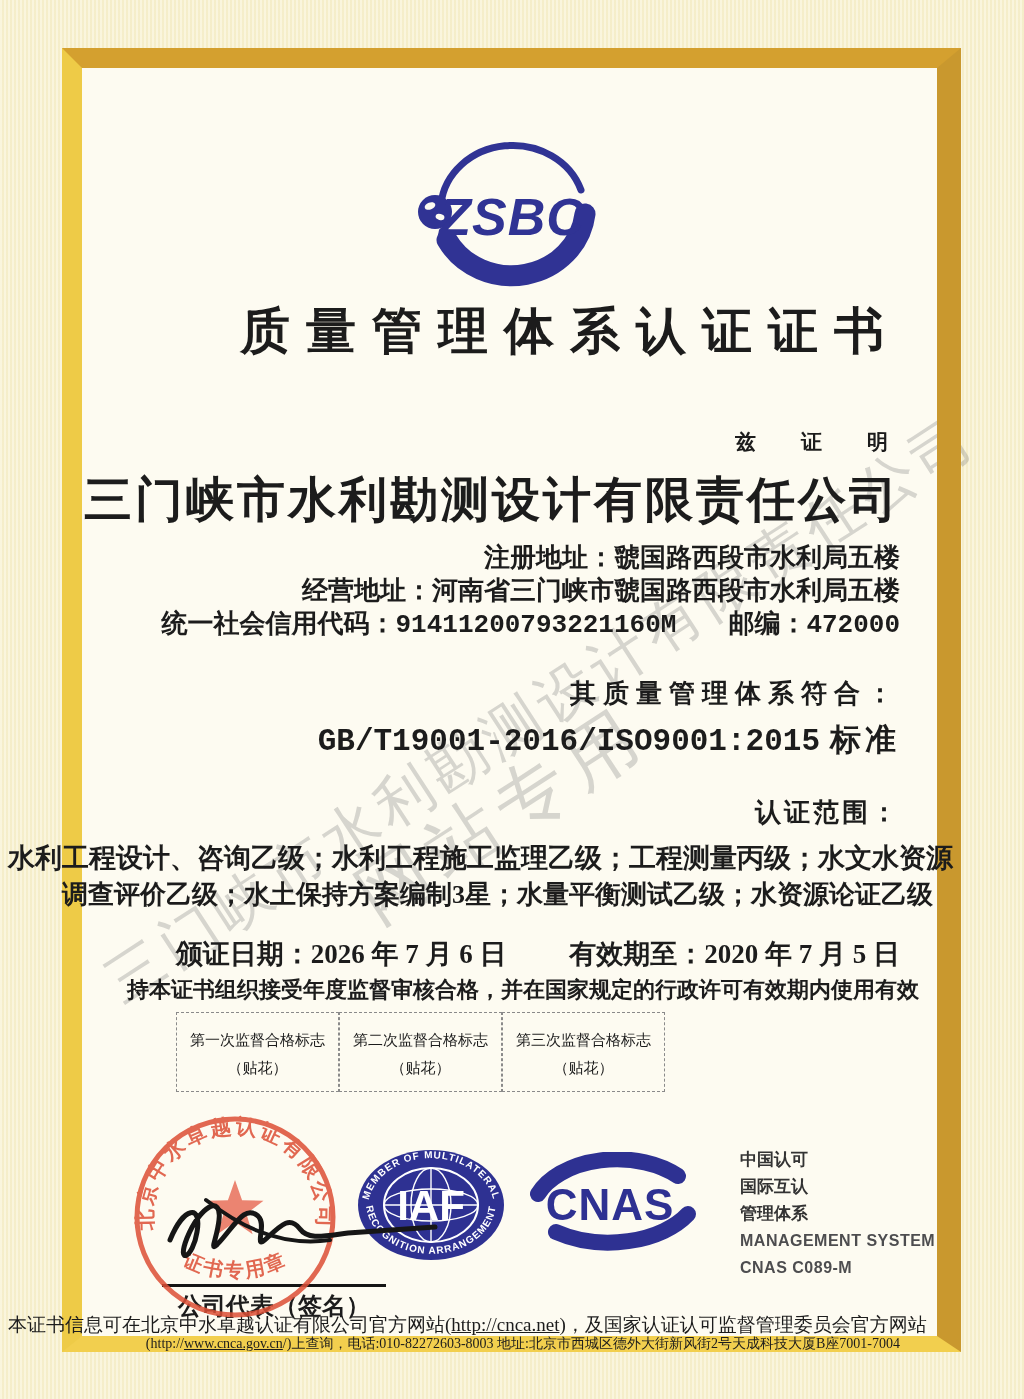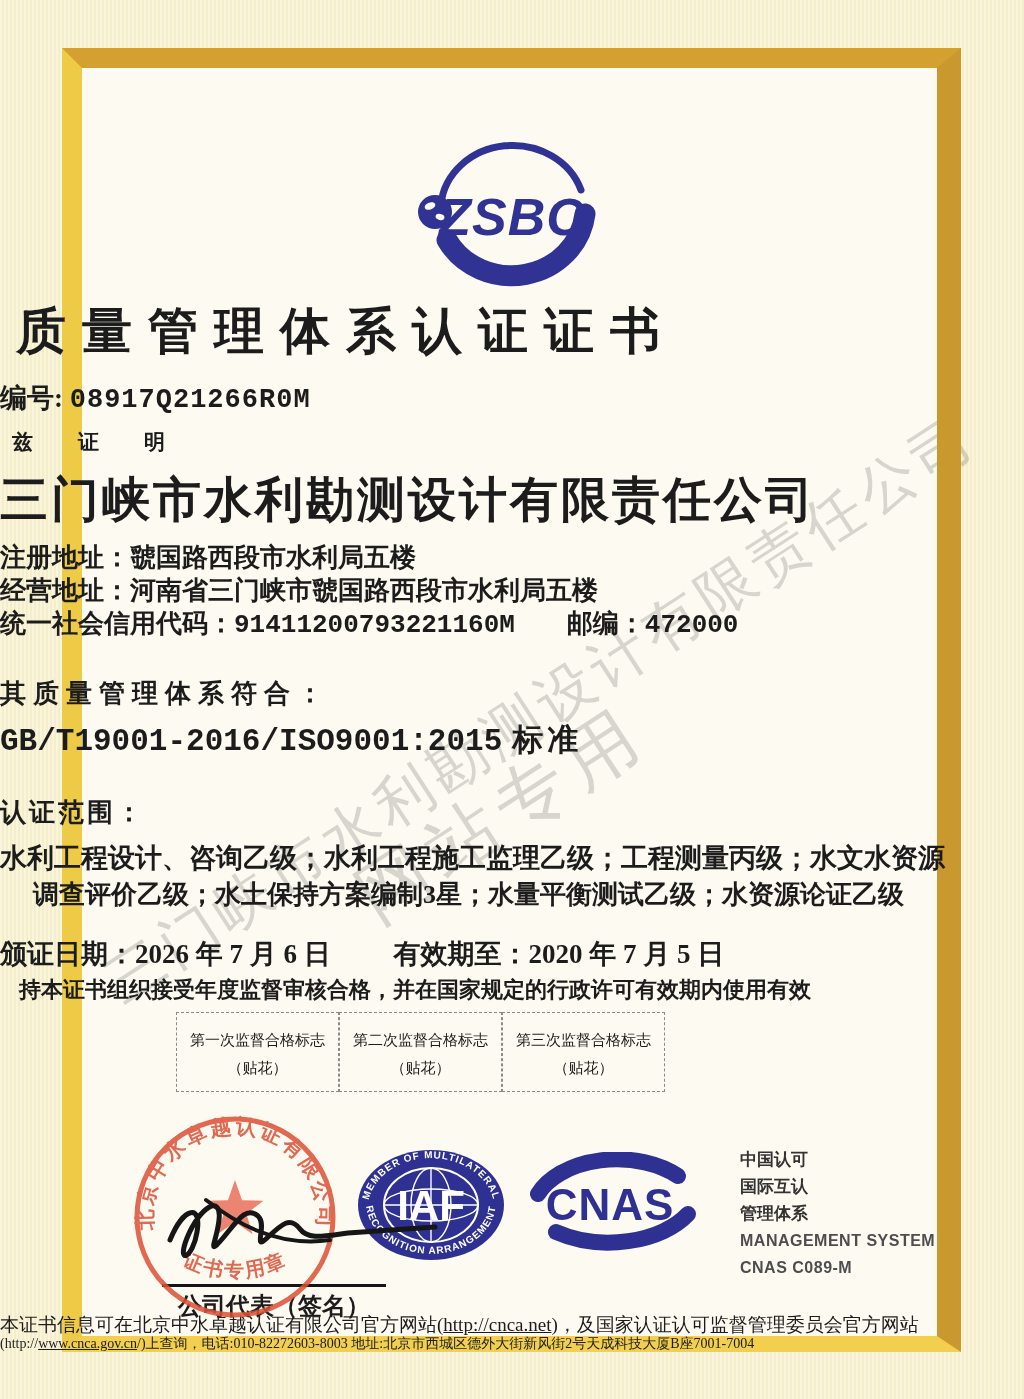--- a/index.html
+++ b/index.html
@@ -22,21 +22,21 @@
     border-top:20px solid #d4a02f;
     border-right:24px solid #c9982e;
     border-bottom:16px solid #f2cf4e;
     border-left:20px solid #eecb47;
     z-index:3;pointer-events:none;}
   
   .wm{position:absolute;z-index:2;color:rgba(112,112,112,.27);white-space:nowrap;pointer-events:none;}
   .wm1{left:35px;top:690px;width:950px;font-size:58px;letter-spacing:6px;transform:rotate(-33deg);}
   .wm2{left:330px;top:742px;width:420px;font-size:72px;letter-spacing:10px;transform:rotate(-33deg);}
   
-  .blk{position:absolute;left:0;width:892px;text-align:left;z-index:4;}
+  .blk{position:absolute;left:8px;width:892px;text-align:right;z-index:4;}
   .logo-zsbc{position:absolute;left:385px;top:140px;width:250px;height:158px;z-index:4;}
   .title{top:298px;font-family:"Liberation Sans",sans-serif;font-weight:900;font-size:50px;letter-spacing:16px;text-indent:16px;}
   .certno{top:380px;font-size:27px;font-weight:bold;}
   .certno .num{font-family:"Liberation Mono",monospace;font-weight:bold;letter-spacing:1px;}
   .hereby{top:428px;font-size:21px;font-weight:bold;letter-spacing:12px;text-indent:12px;}
   .company{top:468px;font-size:48px;font-weight:bold;letter-spacing:3px;white-space:nowrap;}
   .addr{font-size:26px;font-weight:bold;}
   .addr1{top:540px;}
   .addr2{top:573px;}
   .addr3{top:606px;}
@@ -83,24 +83,20 @@
     <path d="M 56,64 A 72,65 0 0 1 196,50" fill="none" stroke="#303394" stroke-width="7" stroke-linecap="round"></path>
     <path d="M 200,74 A 74,70 0 0 1 62,100" fill="none" stroke="#303394" stroke-width="21" stroke-linecap="round"></path>
     <circle cx="50" cy="72" r="17" fill="#303394"></circle>
     <ellipse cx="45" cy="66" rx="5.5" ry="3.5" fill="#fdfbf1" transform="rotate(-20 45 66)"></ellipse>
     <ellipse cx="55" cy="77" rx="4.5" ry="3" fill="#fdfbf1" transform="rotate(15 55 77)"></ellipse>
     <text x="127" y="95" text-anchor="middle" font-family="Liberation Sans, sans-serif" font-size="52" font-weight="900" font-style="italic" fill="#303394" letter-spacing="1">ZSBC</text>
   </svg>
 
   <div class="blk title">质量管理体系认证证书</div>
 
-  <div class="blk certno">
-    <span>编号:</span>
-    <span class="num">08917Q21266R0M</span>
-  </div>
 
   <div class="blk hereby">兹　证　明</div>
 
   <div class="blk company">三门峡市水利勘测设计有限责任公司</div>
 
   <div class="blk addr addr1">
     <span>注册地址：</span><span>虢国路西段市水利局五楼</span>
   </div>
 
   <div class="blk addr addr2">

